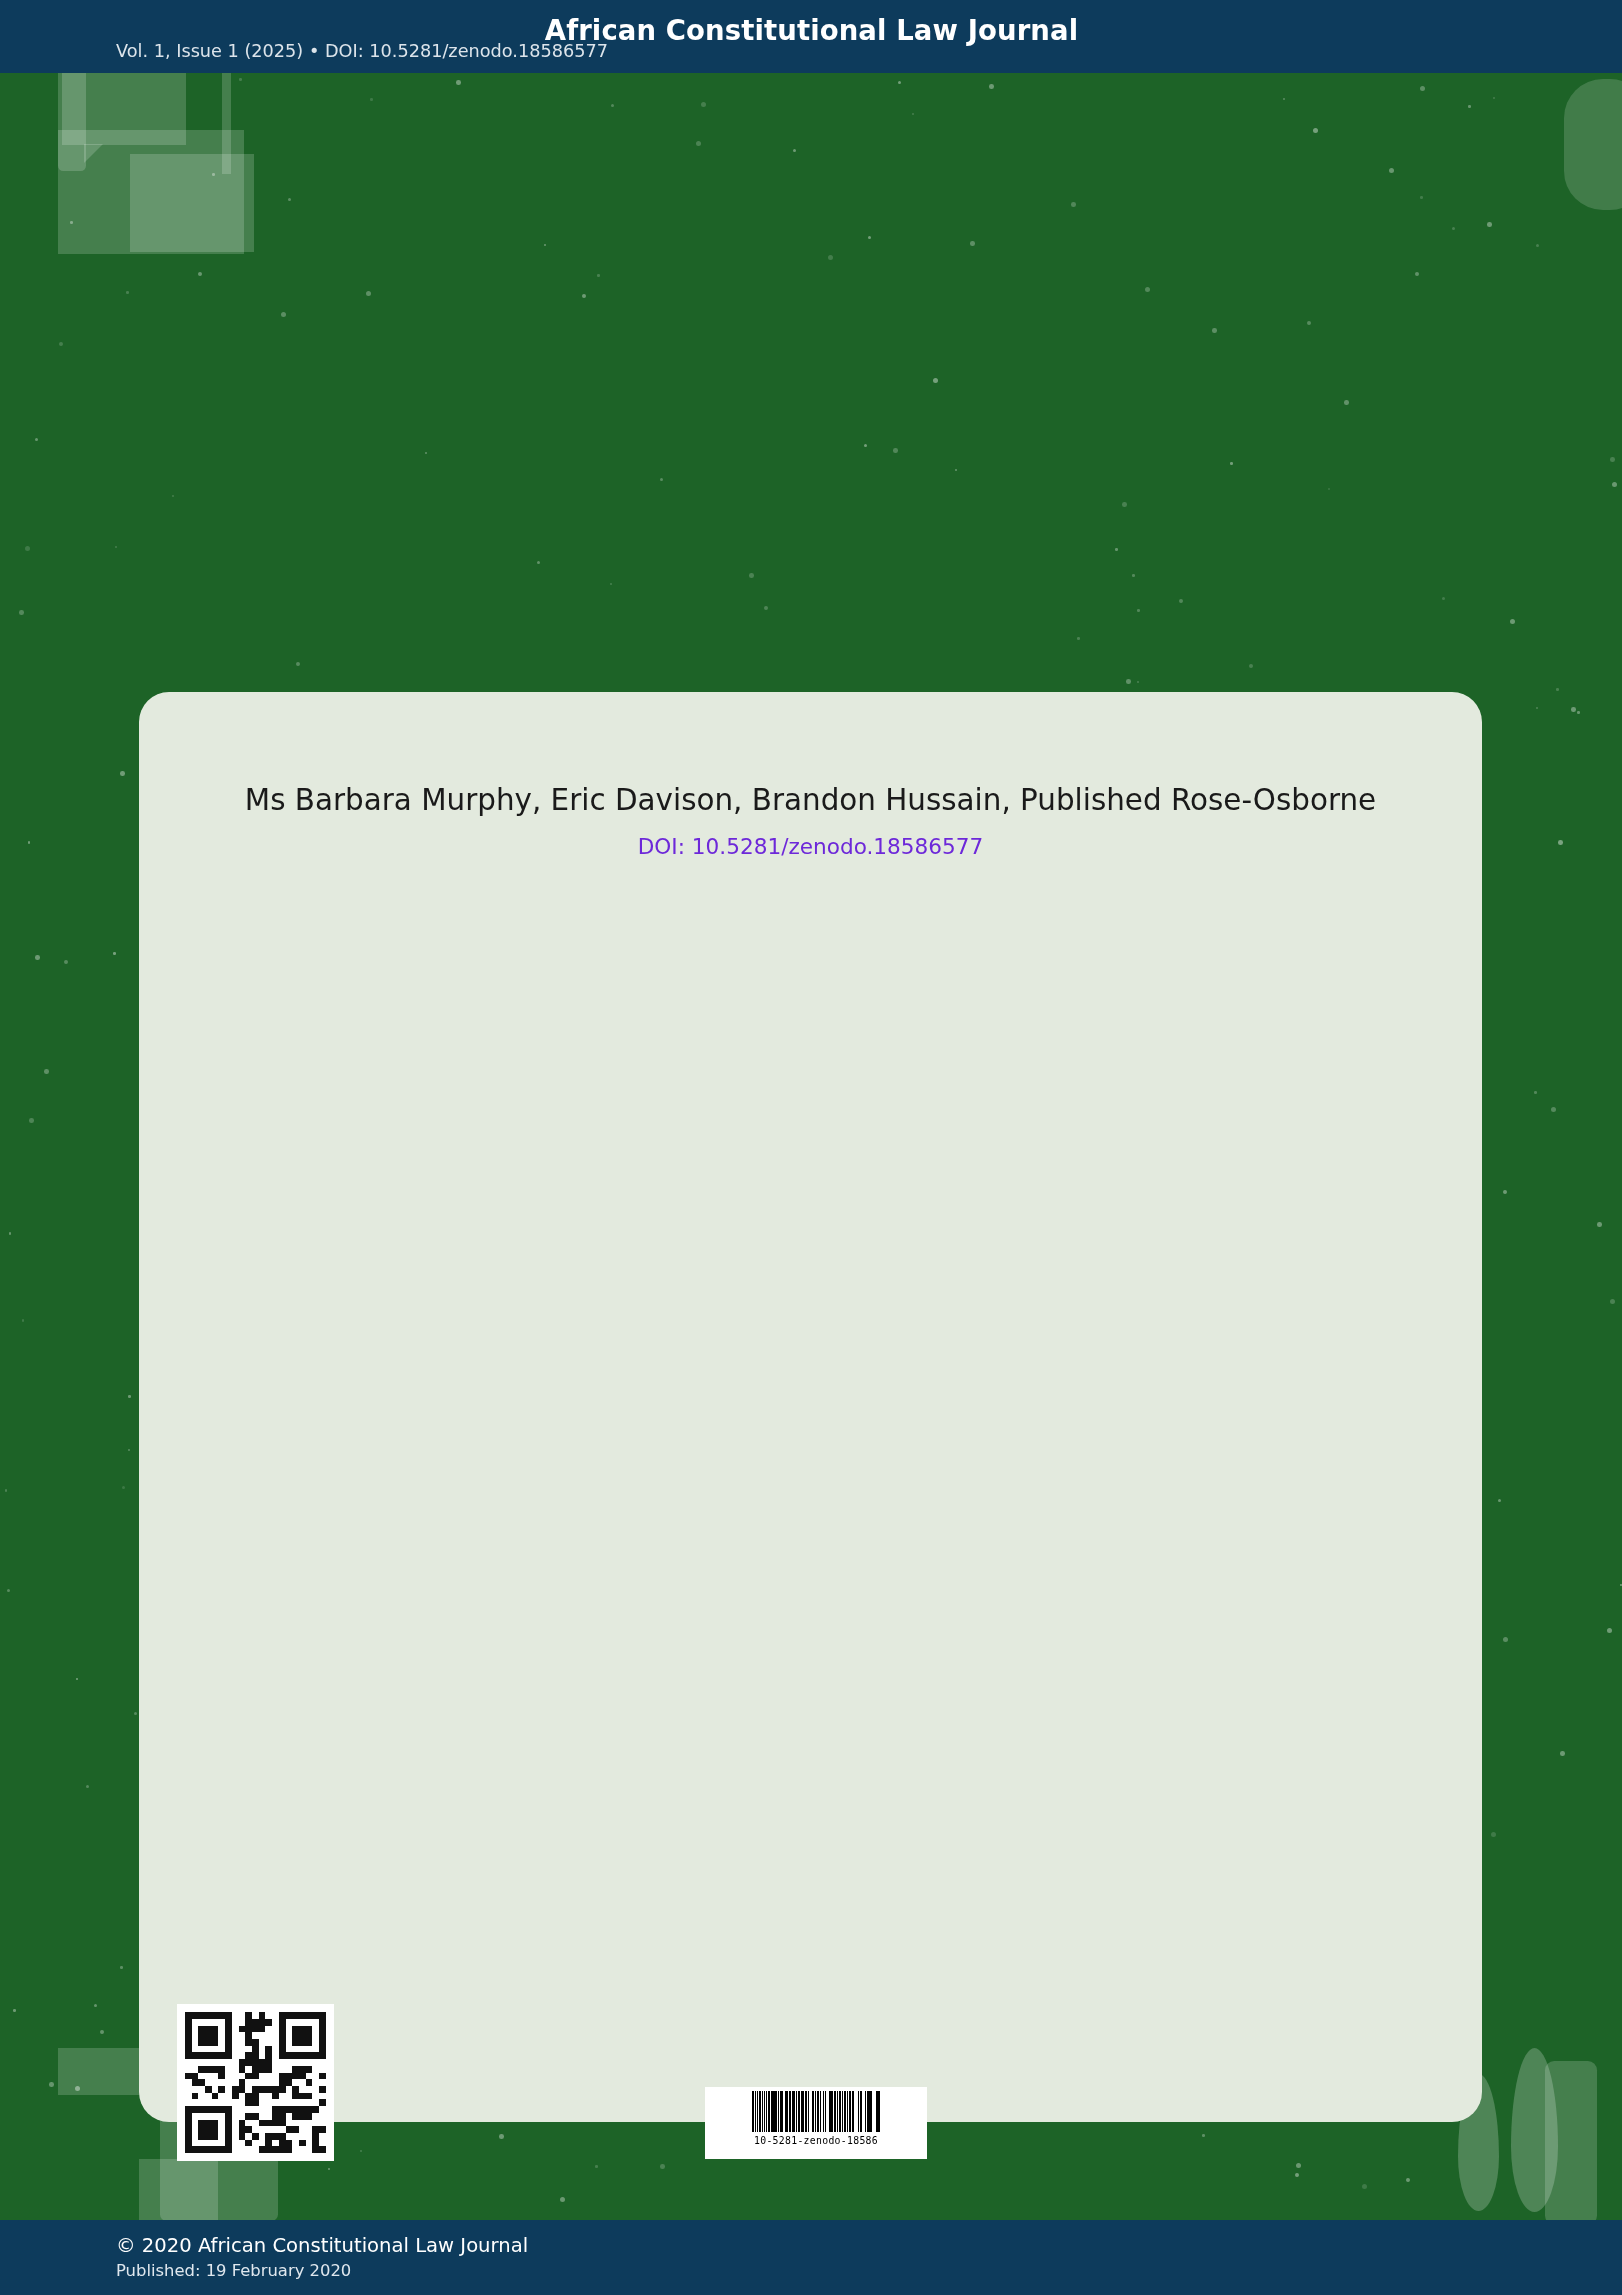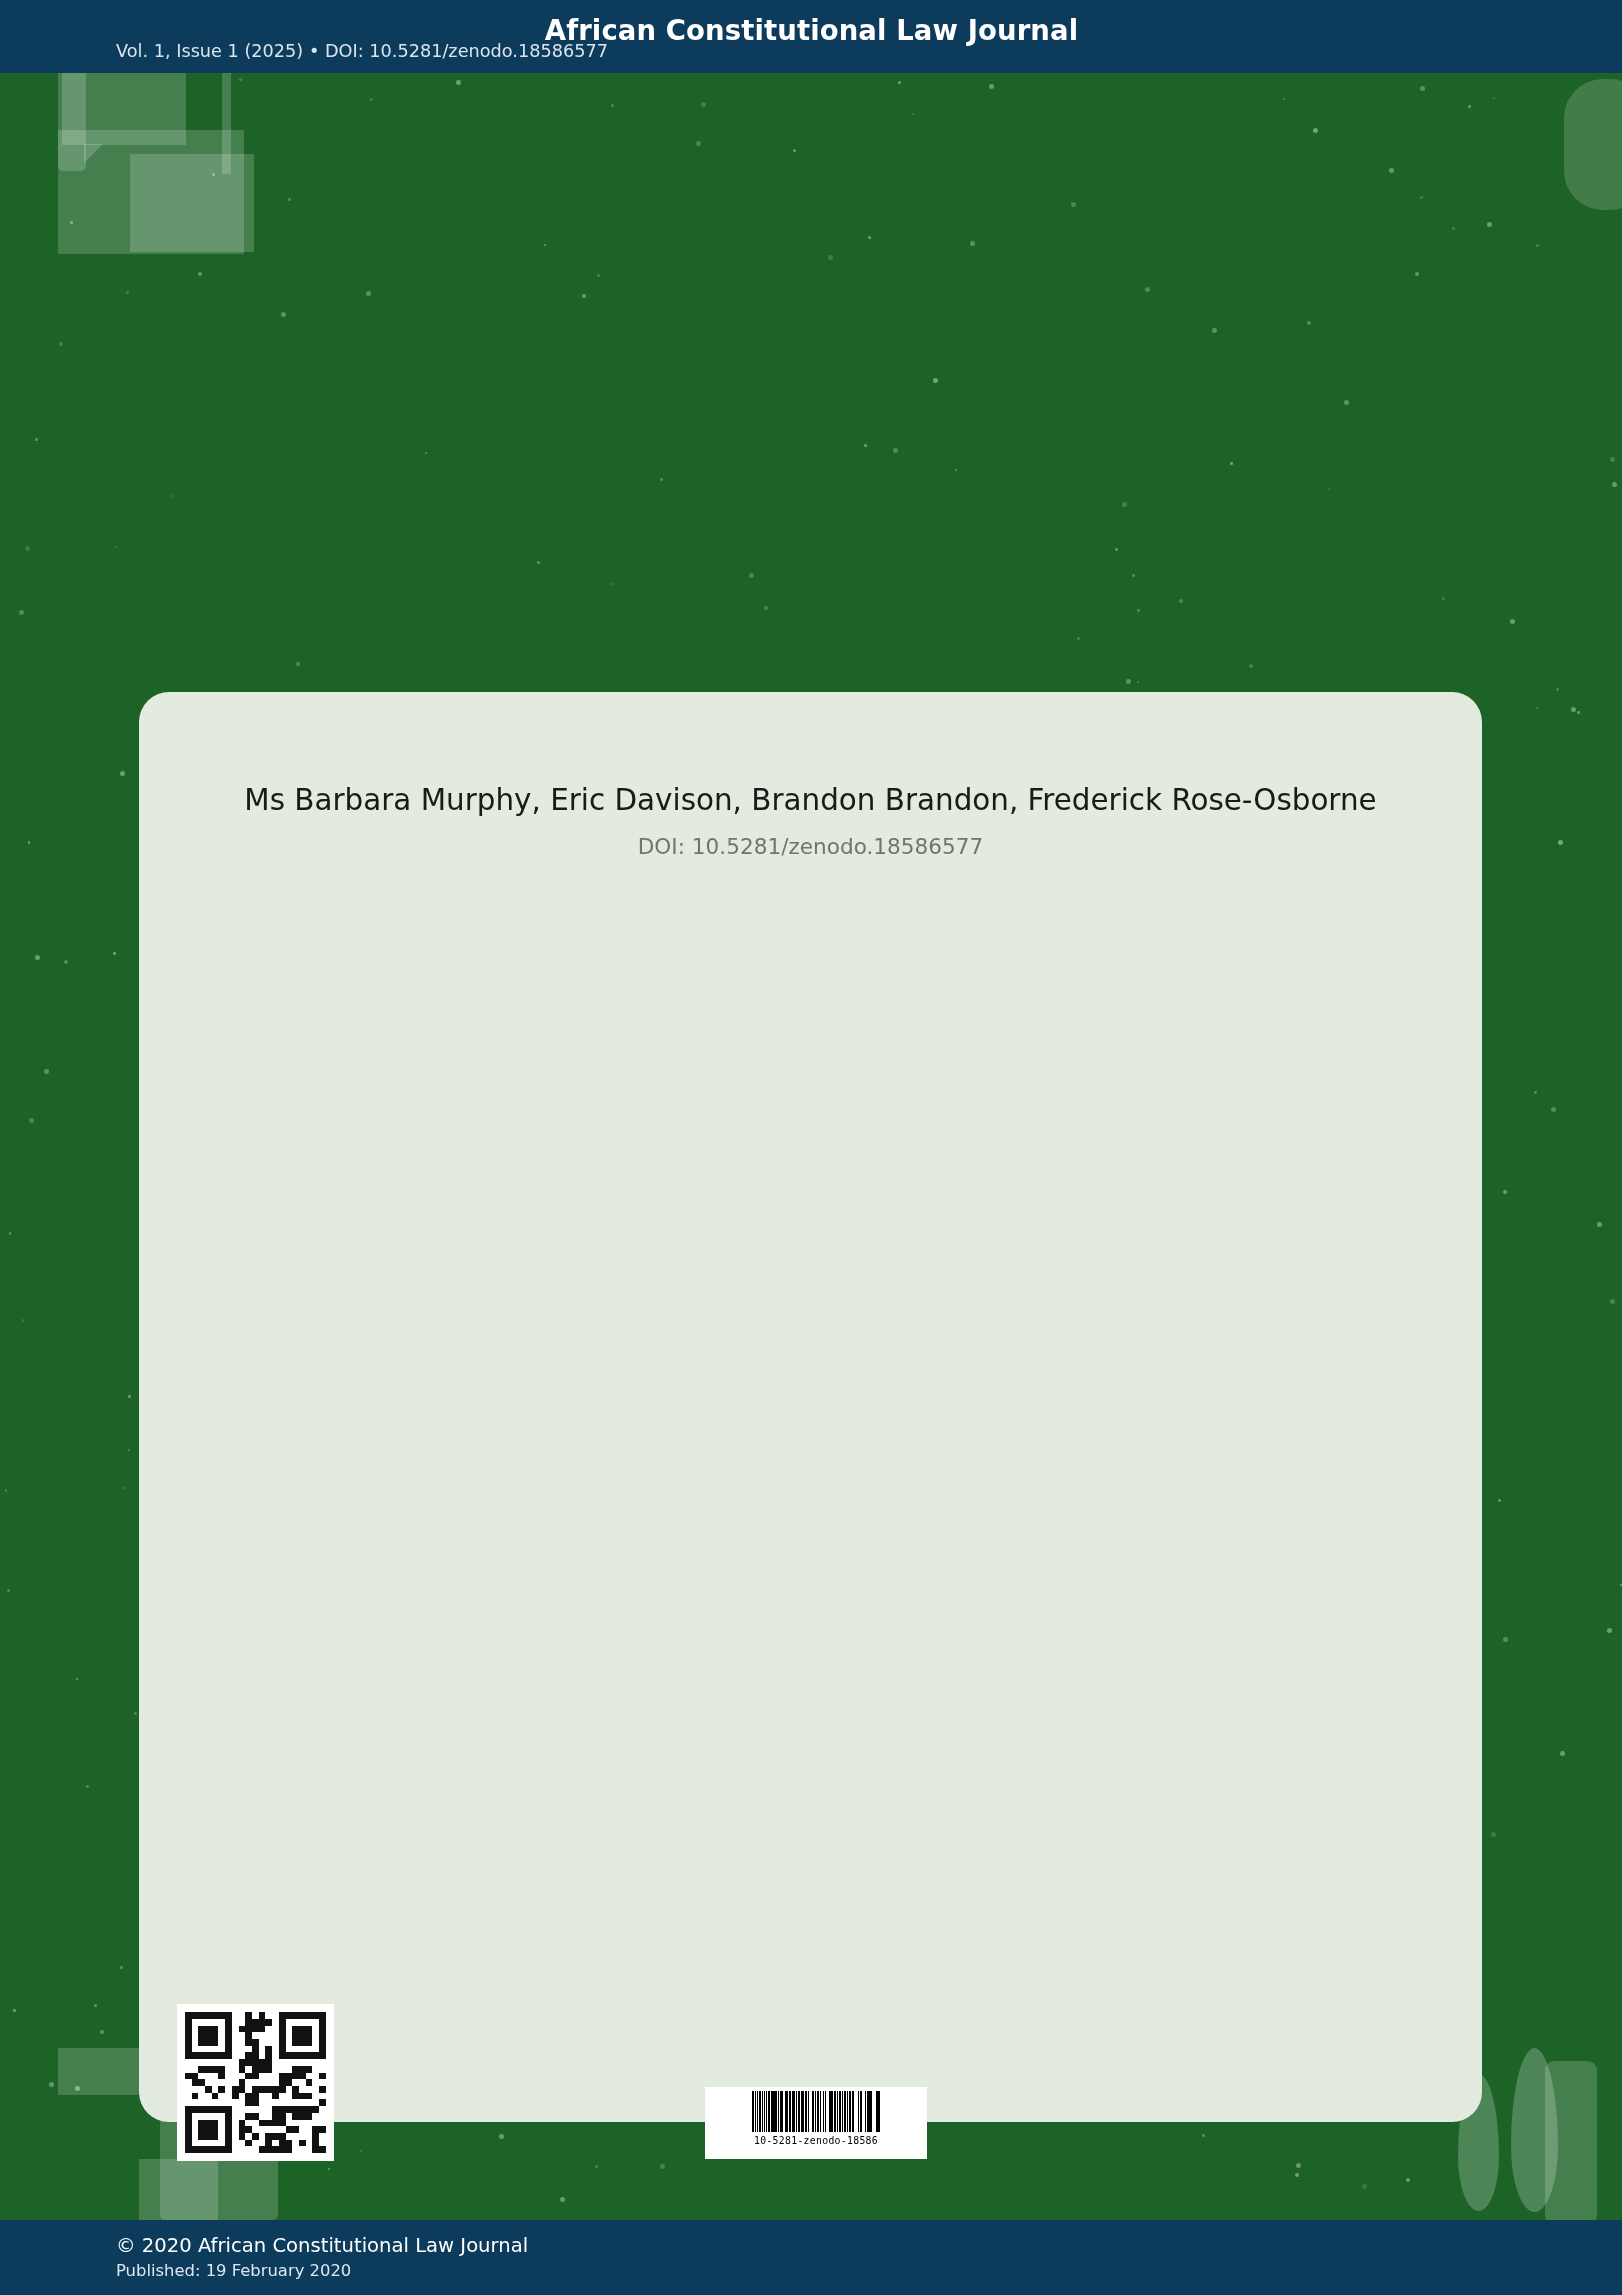--- a/index.html
+++ b/index.html
@@ -153,21 +153,21 @@
     line-height: 1.3;
     margin-top: 29px;
   }
   .journal-line {
     font-size: 21.6px;
     color: #1f1f1f;
     margin-top: 46px;
   }
   .doi-line {
     font-size: 21.6px;
-    color: #737373;
+    color: #6d28d9;
     margin-top: 14.4px;
   }
 
   
   .qr {
     position: absolute;
     left: 177px;
     bottom: 134px;
     width: 141px;
     height: 141px;
@@ -543,21 +543,21 @@
   <div class="bl-rect" style="right:26px;top:2061px;width:52px;height:164px;border-radius:9.2px;"></div>
 
   <div class="topbar">
     <div class="topbar-title">African Constitutional Law Journal</div>
     <div class="topbar-sub">Vol. 1, Issue 1 (2025) • DOI: 10.5281/zenodo.18586577</div>
   </div>
 
 
   <div class="card">
     <div class="card-inner">
-      <div class="authors">Ms Barbara Murphy, Eric Davison, Brandon Brandon, Frederick Rose-Osborne</div>
+      <div class="authors">Ms Barbara Murphy, Eric Davison, Brandon Hussain, Published Rose-Osborne</div>
       <div class="doi-line">DOI: 10.5281/zenodo.18586577</div>
     </div>
   </div>
 
   <div class="qr">
     <div class="qr-grid" id="qr-grid">
         <i class="on"></i>
         <i class="on"></i>
         <i class="on"></i>
         <i class="on"></i>

